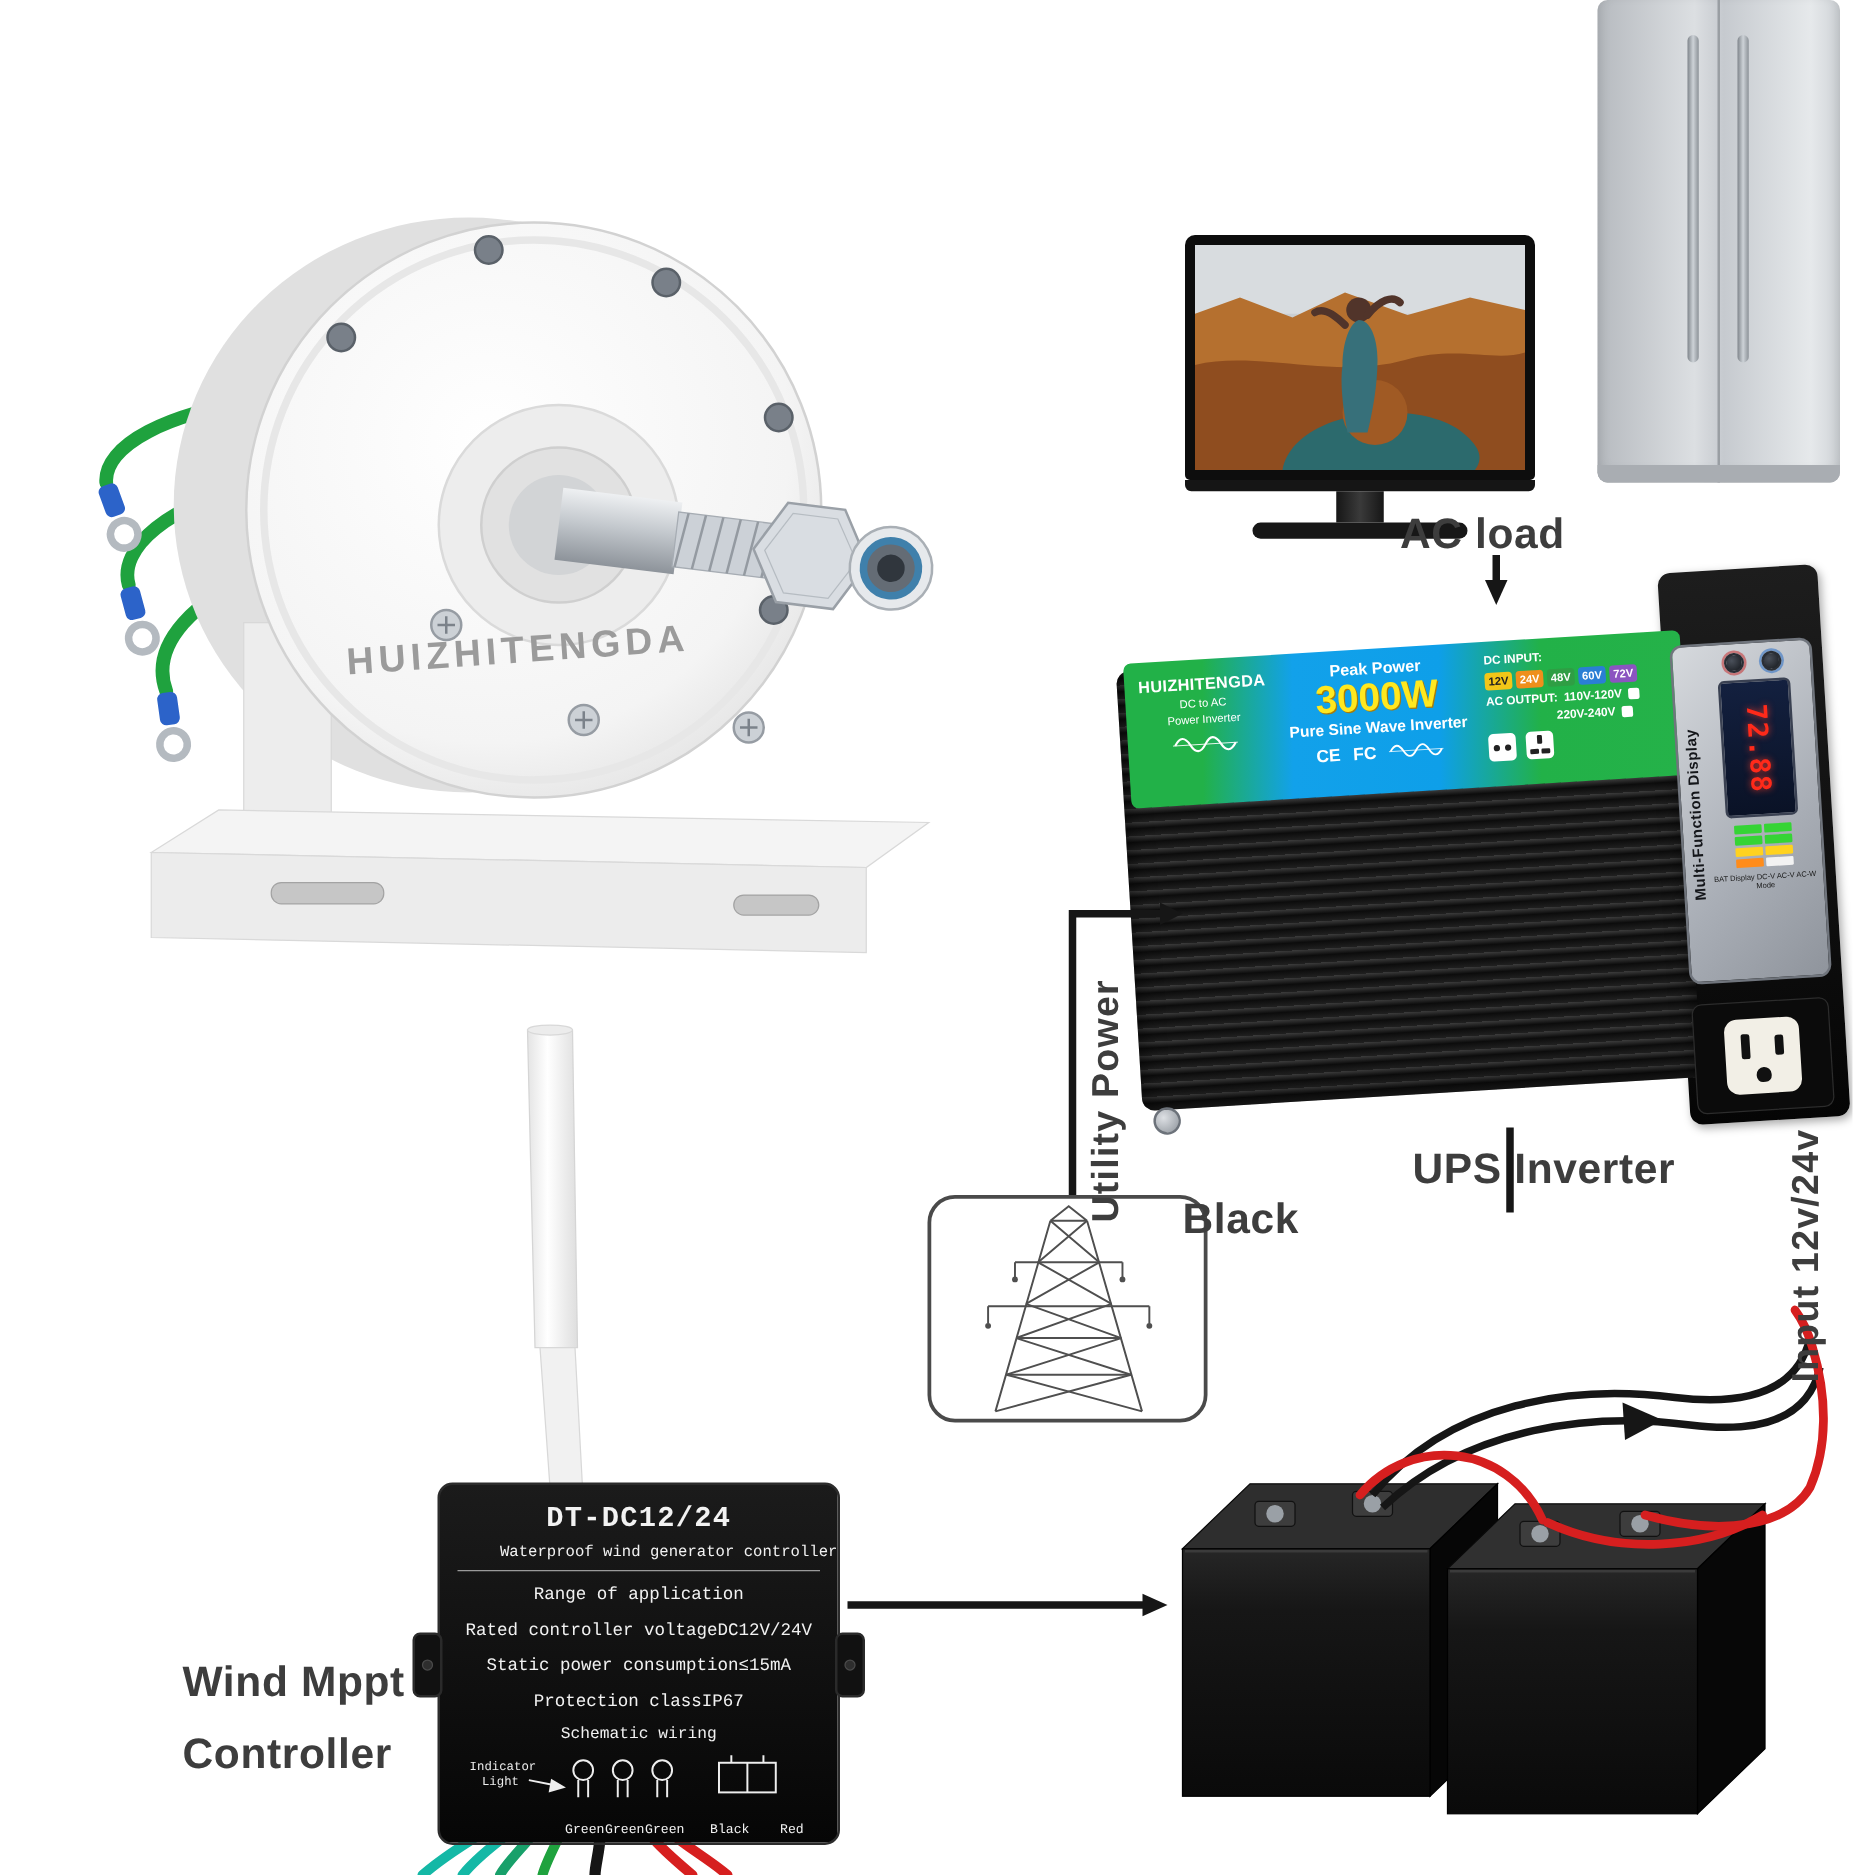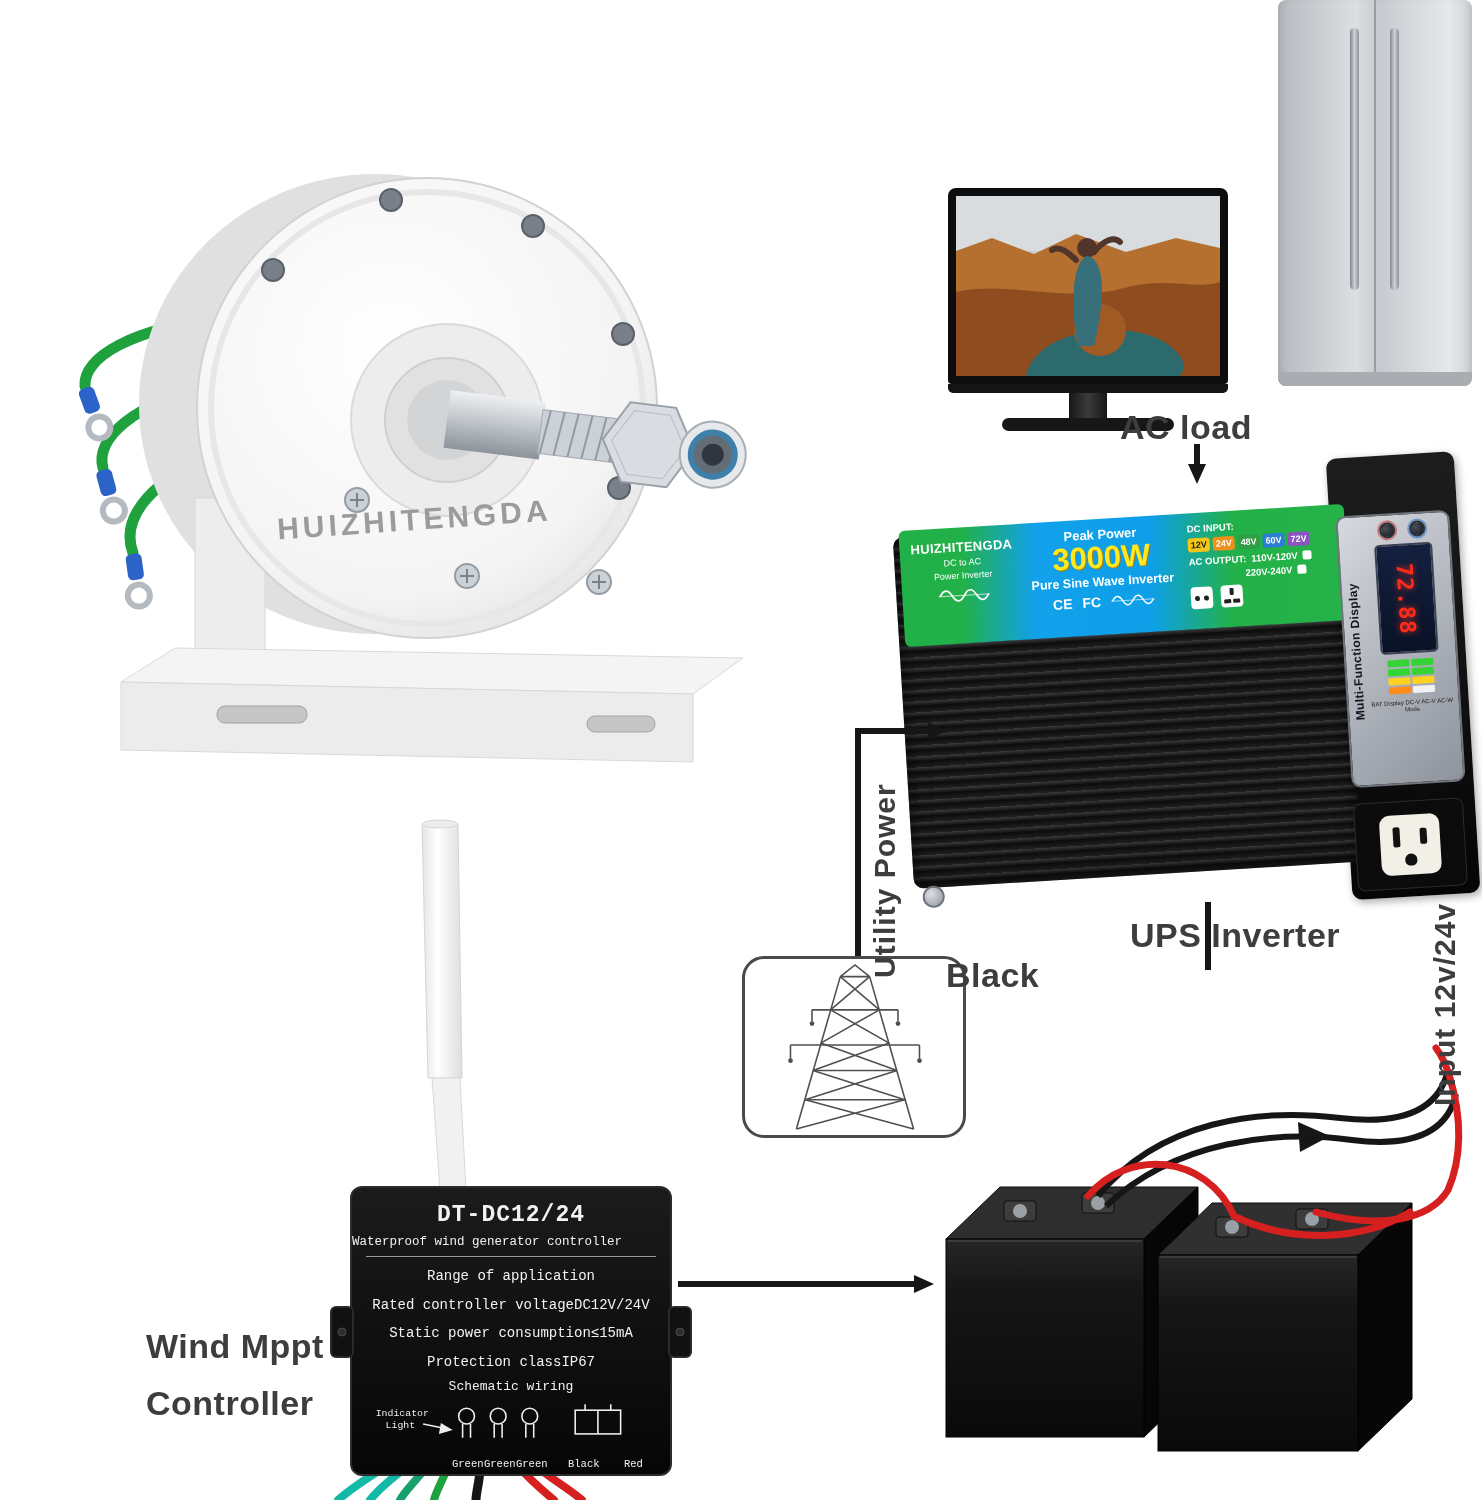--- a/index.html
+++ b/index.html
@@ -107,21 +107,21 @@
   .batteries{position:absolute;left:918px;top:1145px;width:564px;height:322px;z-index:2}
 
   
   .controller{position:absolute;left:350px;top:1186px;width:322px;height:290px;color:#f2f2f2;z-index:5;
     background:linear-gradient(180deg,#1b1b1b,#060606);border:2px solid #2c2c2c;border-radius:12px;
     font-family:"Liberation Mono",monospace}
   .ctl-flange{position:absolute;top:118px;width:24px;height:52px;background:#111;border:2px solid #2a2a2a;border-radius:6px}
   .fl-left{left:-22px}.fl-right{right:-22px}
   .ctl-flange b{position:absolute;left:50%;top:50%;transform:translate(-50%,-50%);width:9px;height:9px;border-radius:50%;background:#2e2e2e;border:1px solid #4a4a4a}
   .ctl-model{text-align:center;font-size:23px;font-weight:bold;margin-top:14px;letter-spacing:1px}
-  .ctl-title{text-align:left;font-size:12.5px;margin-top:7px}
+  .ctl-title{text-align:right;font-size:12.5px;margin-top:7px}
   .ctl-hr{height:1px;background:#9a9a9a;margin:7px 14px 3px}
   .ctl-rows{padding:2px 20px 0}
   .ctl-row{display:flex;justify-content:center;font-size:14px;line-height:2.05}
   .ctl-schem-title{text-align:center;font-size:13px;margin-top:2px}
   .ctl-schem{position:relative;height:66px}
   .ctl-schem svg{width:100%;height:100%;display:block}
   .wire-labels{position:absolute;left:0;right:0;bottom:2px;font-size:10.5px}
   .wire-labels span{position:absolute}
   .wl0{left:100px}.wl1{left:132px}.wl2{left:164px}.wl3{left:216px}.wl4{left:272px}
   .ctl-wires{position:absolute;left:330px;top:1458px;width:360px;height:42px;z-index:4}

